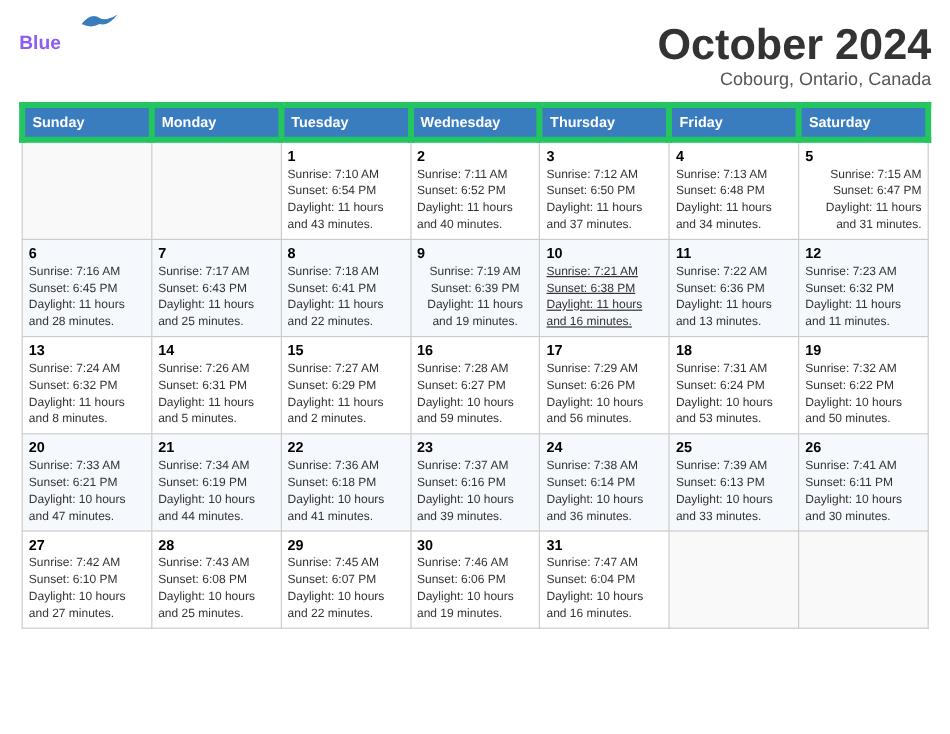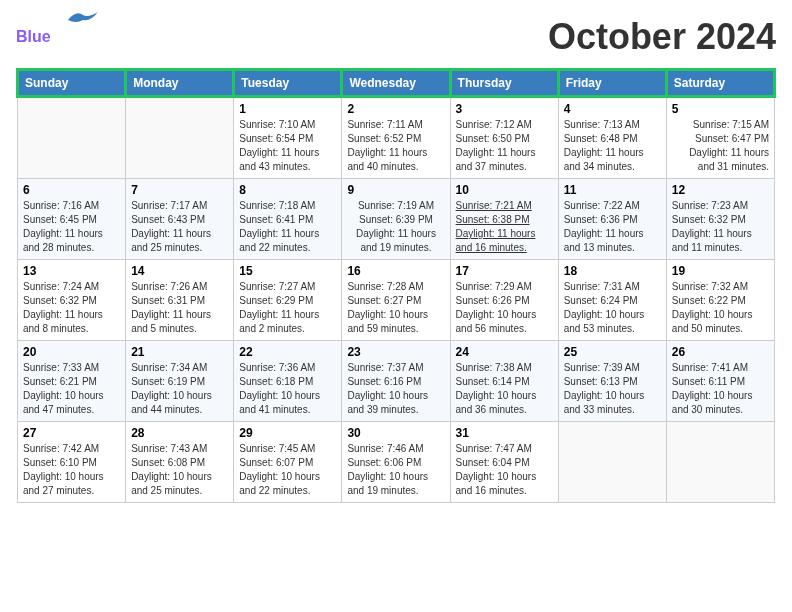--- a/index.html
+++ b/index.html
@@ -51,21 +51,21 @@
       border-collapse: collapse;
       font-size: 11px;
     }
     thead tr th {
       background-color: #3a7dbf;
       color: #fff;
       text-align: left;
       padding: 5px 6px;
       font-size: 12px;
       font-weight: bold;
-      border: 3px solid #22c55e;
+      border: 5px solid #22c55e;
     }
     tbody tr td {
       border: 1px solid #ccc;
       vertical-align: top;
       padding: 4px 5px;
       height: 78px;
       background: #fff;
       width: 108px;
     }
     tbody tr:nth-child(even) td {
@@ -93,20 +93,21 @@
   <div class="logo">
     <div style="display:flex; align-items:center;">
       <svg class="logo-bird" viewBox="0 0 30 18">
         <path d="M0,10 Q8,0 15,5 Q20,8 30,2 Q22,12 15,10 Q8,14 0,10Z" fill="#3a7dbf"></path>
       </svg>
     </div>
     <span class="logo-text" style="color:#8b5cf6; font-size:16px; font-weight:bold;text-align:center;">Blue</span>
   </div>
   <div class="title-block">
     <div class="month-title">October 2024</div>
+    <div class="subtitle">Cobourg, Ontario, Canada</div>
   </div>
 </div>
 
 <table>
   <thead>
     <tr id="header-row">
         <th>Sunday</th>
         <th>Monday</th>
         <th>Tuesday</th>
         <th>Wednesday</th>

